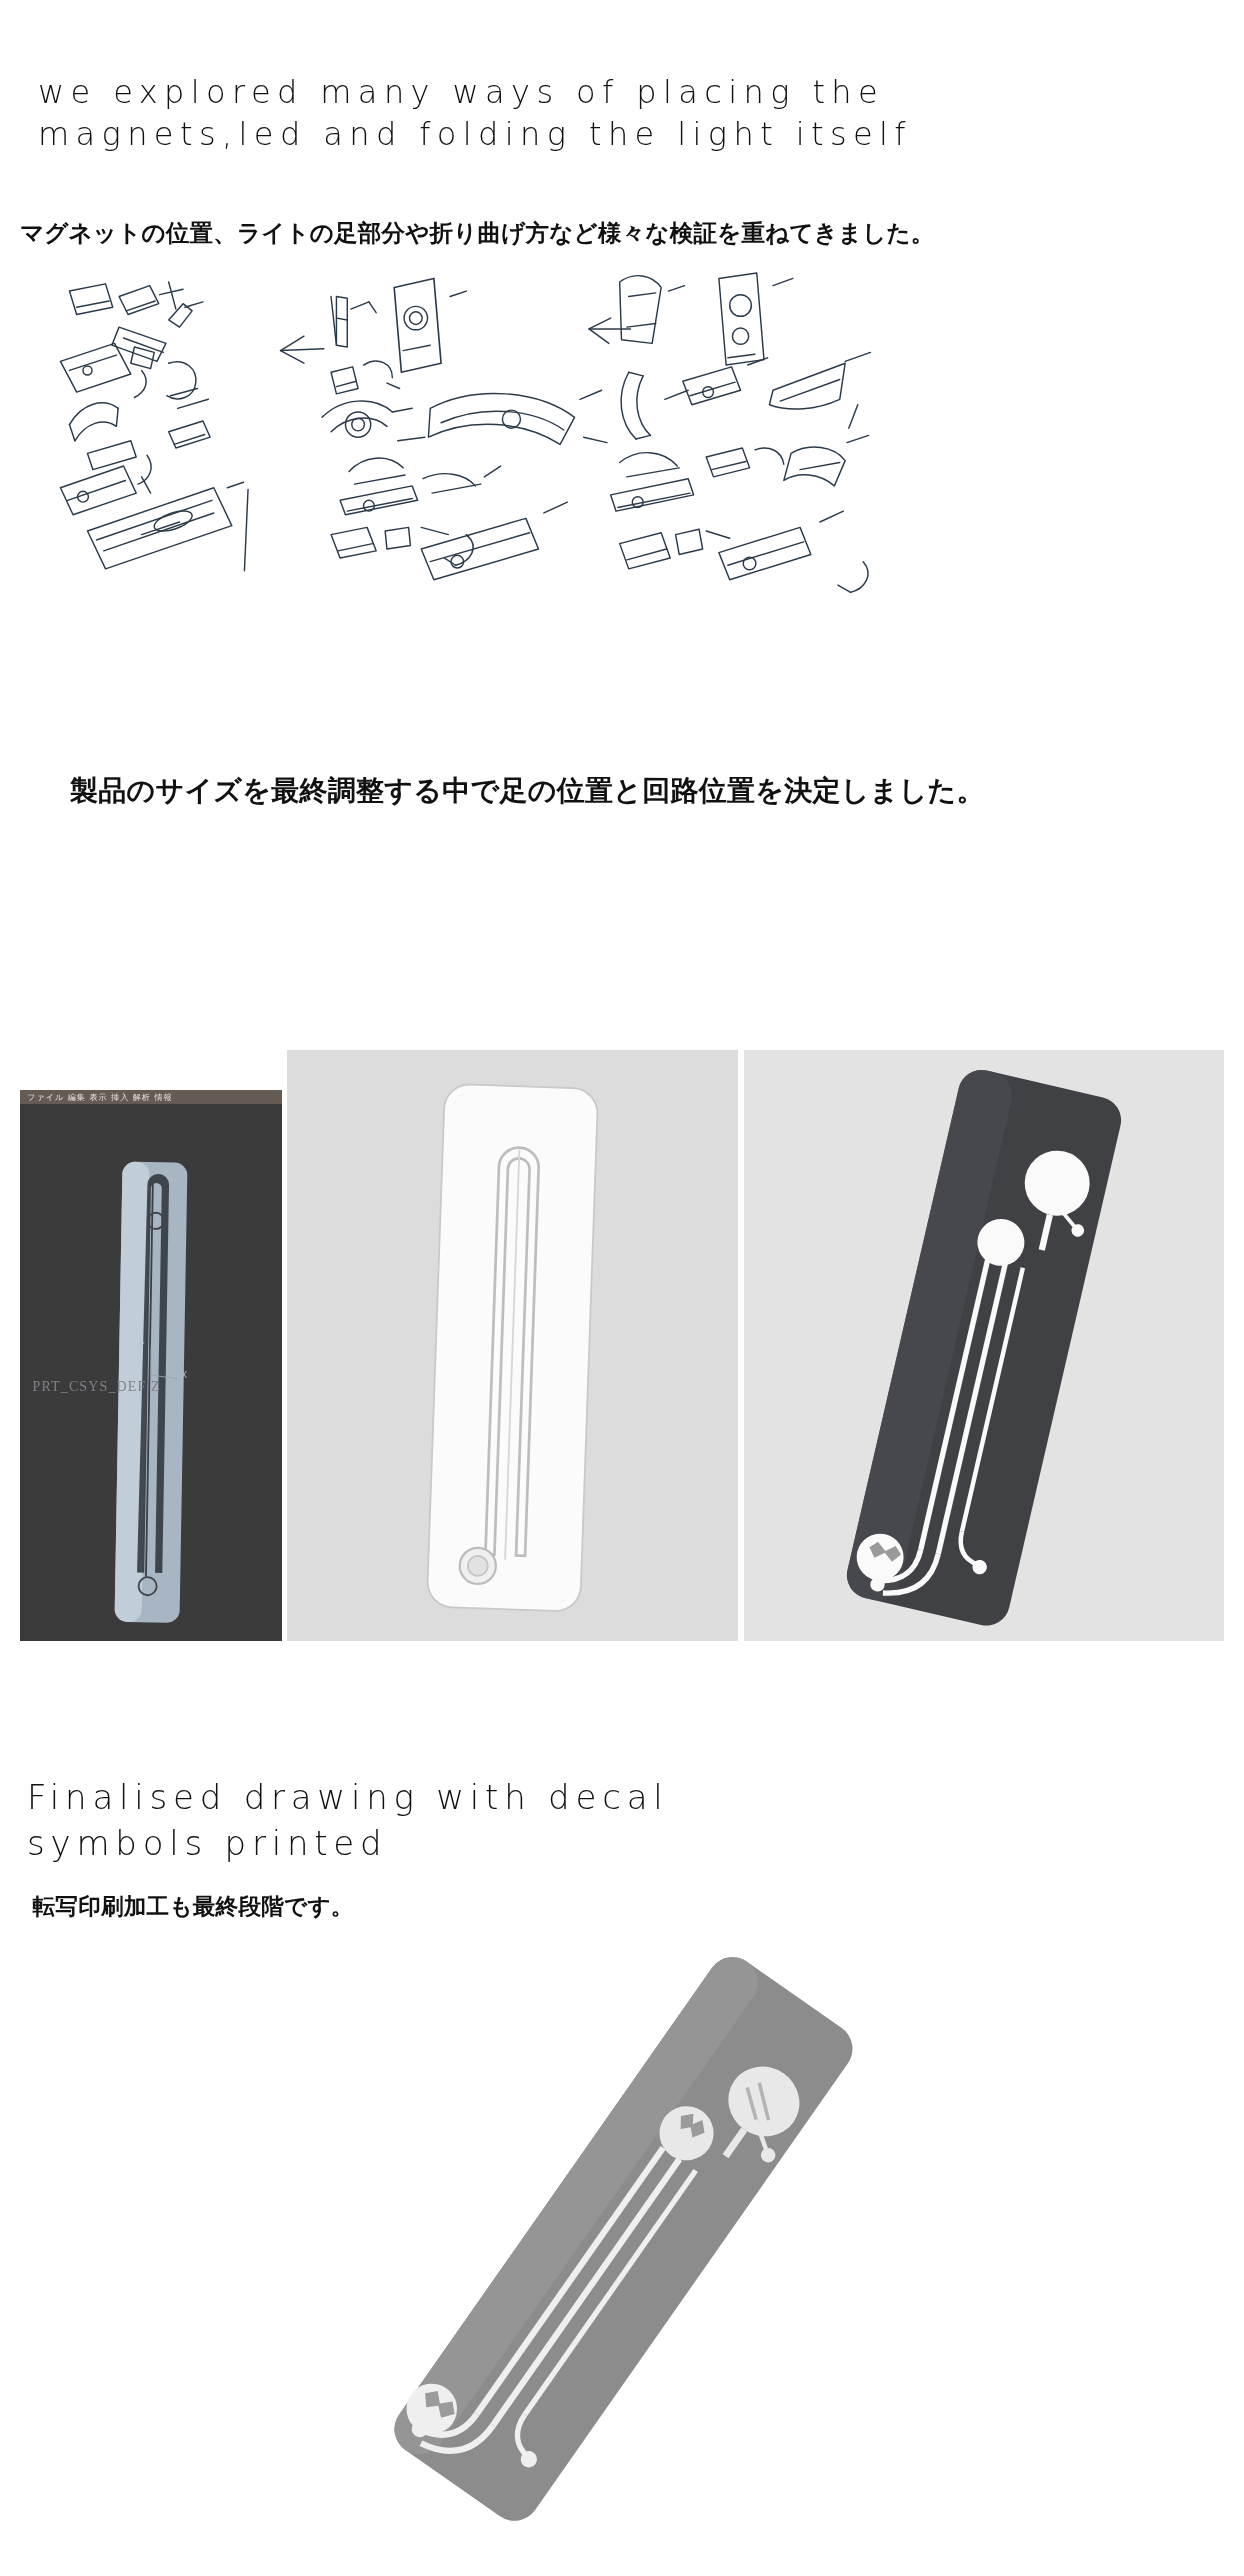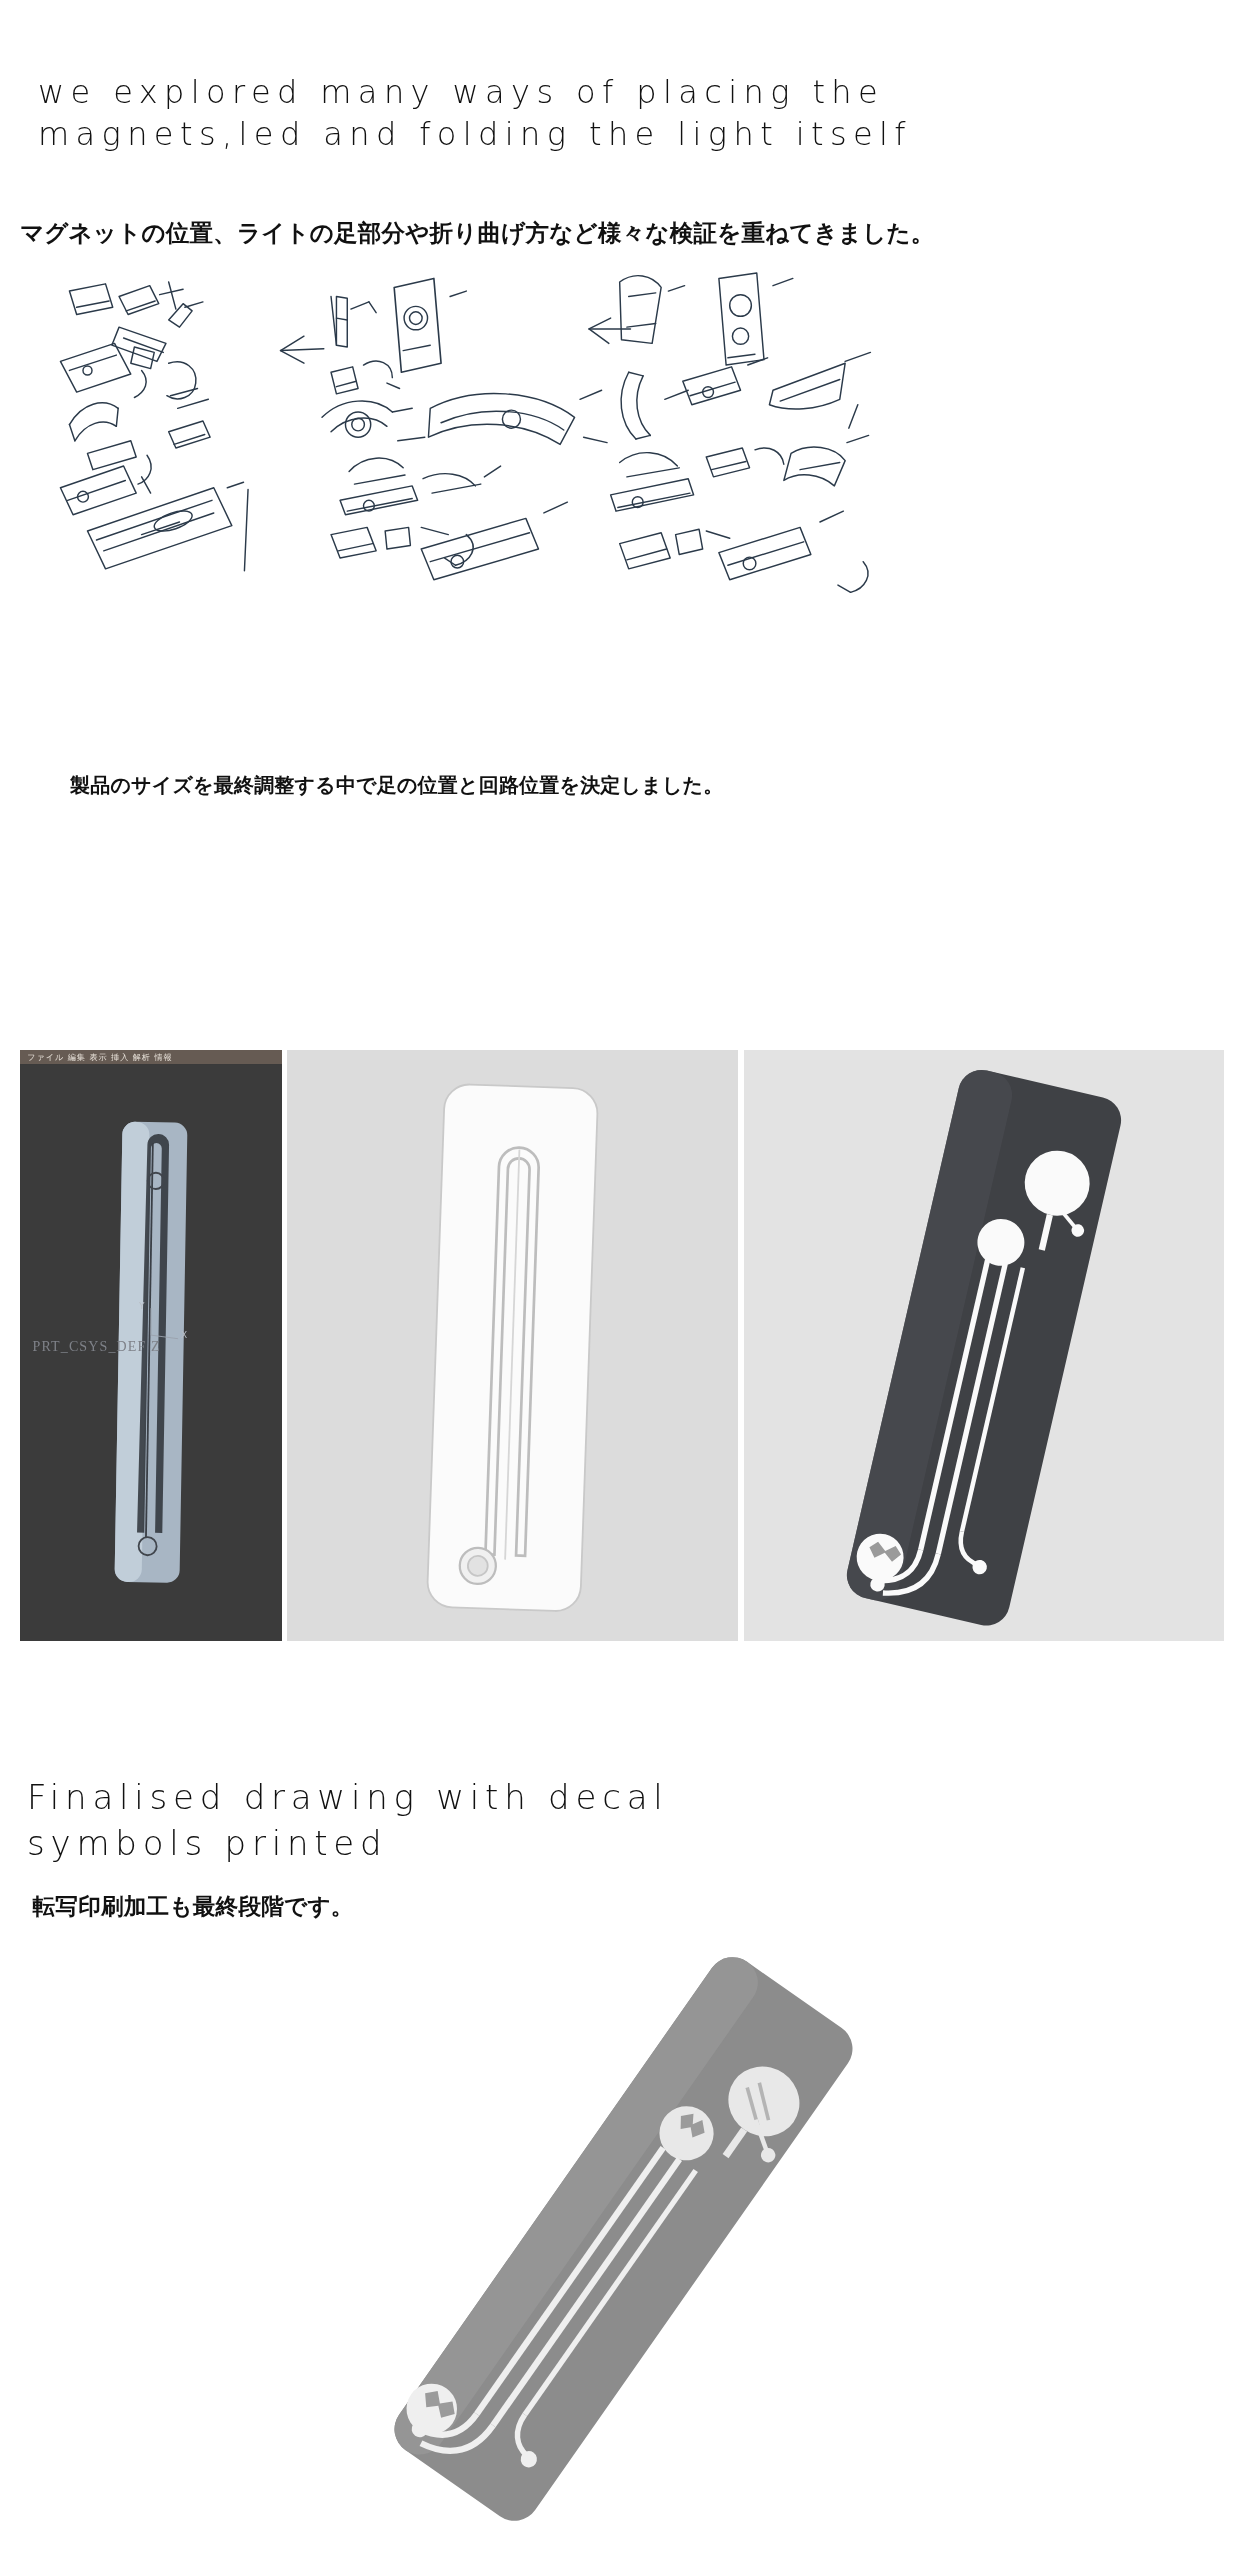--- a/index.html
+++ b/index.html
@@ -70,21 +70,21 @@
     overflow: hidden;
   }
   #sketch-panel svg { display: block; }
 
   
   #jp-caption-size {
     position: absolute;
     left: 70px;
     top: 754px;
     width: 1129px;
-    font-size: 20px;
+    font-size: 28px;
   }
 
   #heading-finalising {
     position: absolute;
     left: 27px;
     top: 813px;
     width: 1192px;
     font-size: 34px;
     letter-spacing: 0.17em;
     line-height: 1.36;
@@ -97,21 +97,21 @@
     top: 1050px;
     width: 1204px;
     height: 591px;
     display: flex;
     gap: 5.4px;
   }
   .render-cell {
     position: relative;
     overflow: hidden;
   }
-  .cell-a { width: 262px; background: #3b3b3b; }
+  .cell-a { width: 262px; background: #3b3b3b; margin-top: 40px; }
   .cell-b { width: 451px; background: #dcdcdc; }
   .cell-c { width: 480px; background: #e3e3e3; }
 
   .cad-topbar {
     position: absolute;
     top: 0; left: 0;
     width: 100%;
     height: 14.4px;
     background: #6e6258;
     opacity: 0.85;

